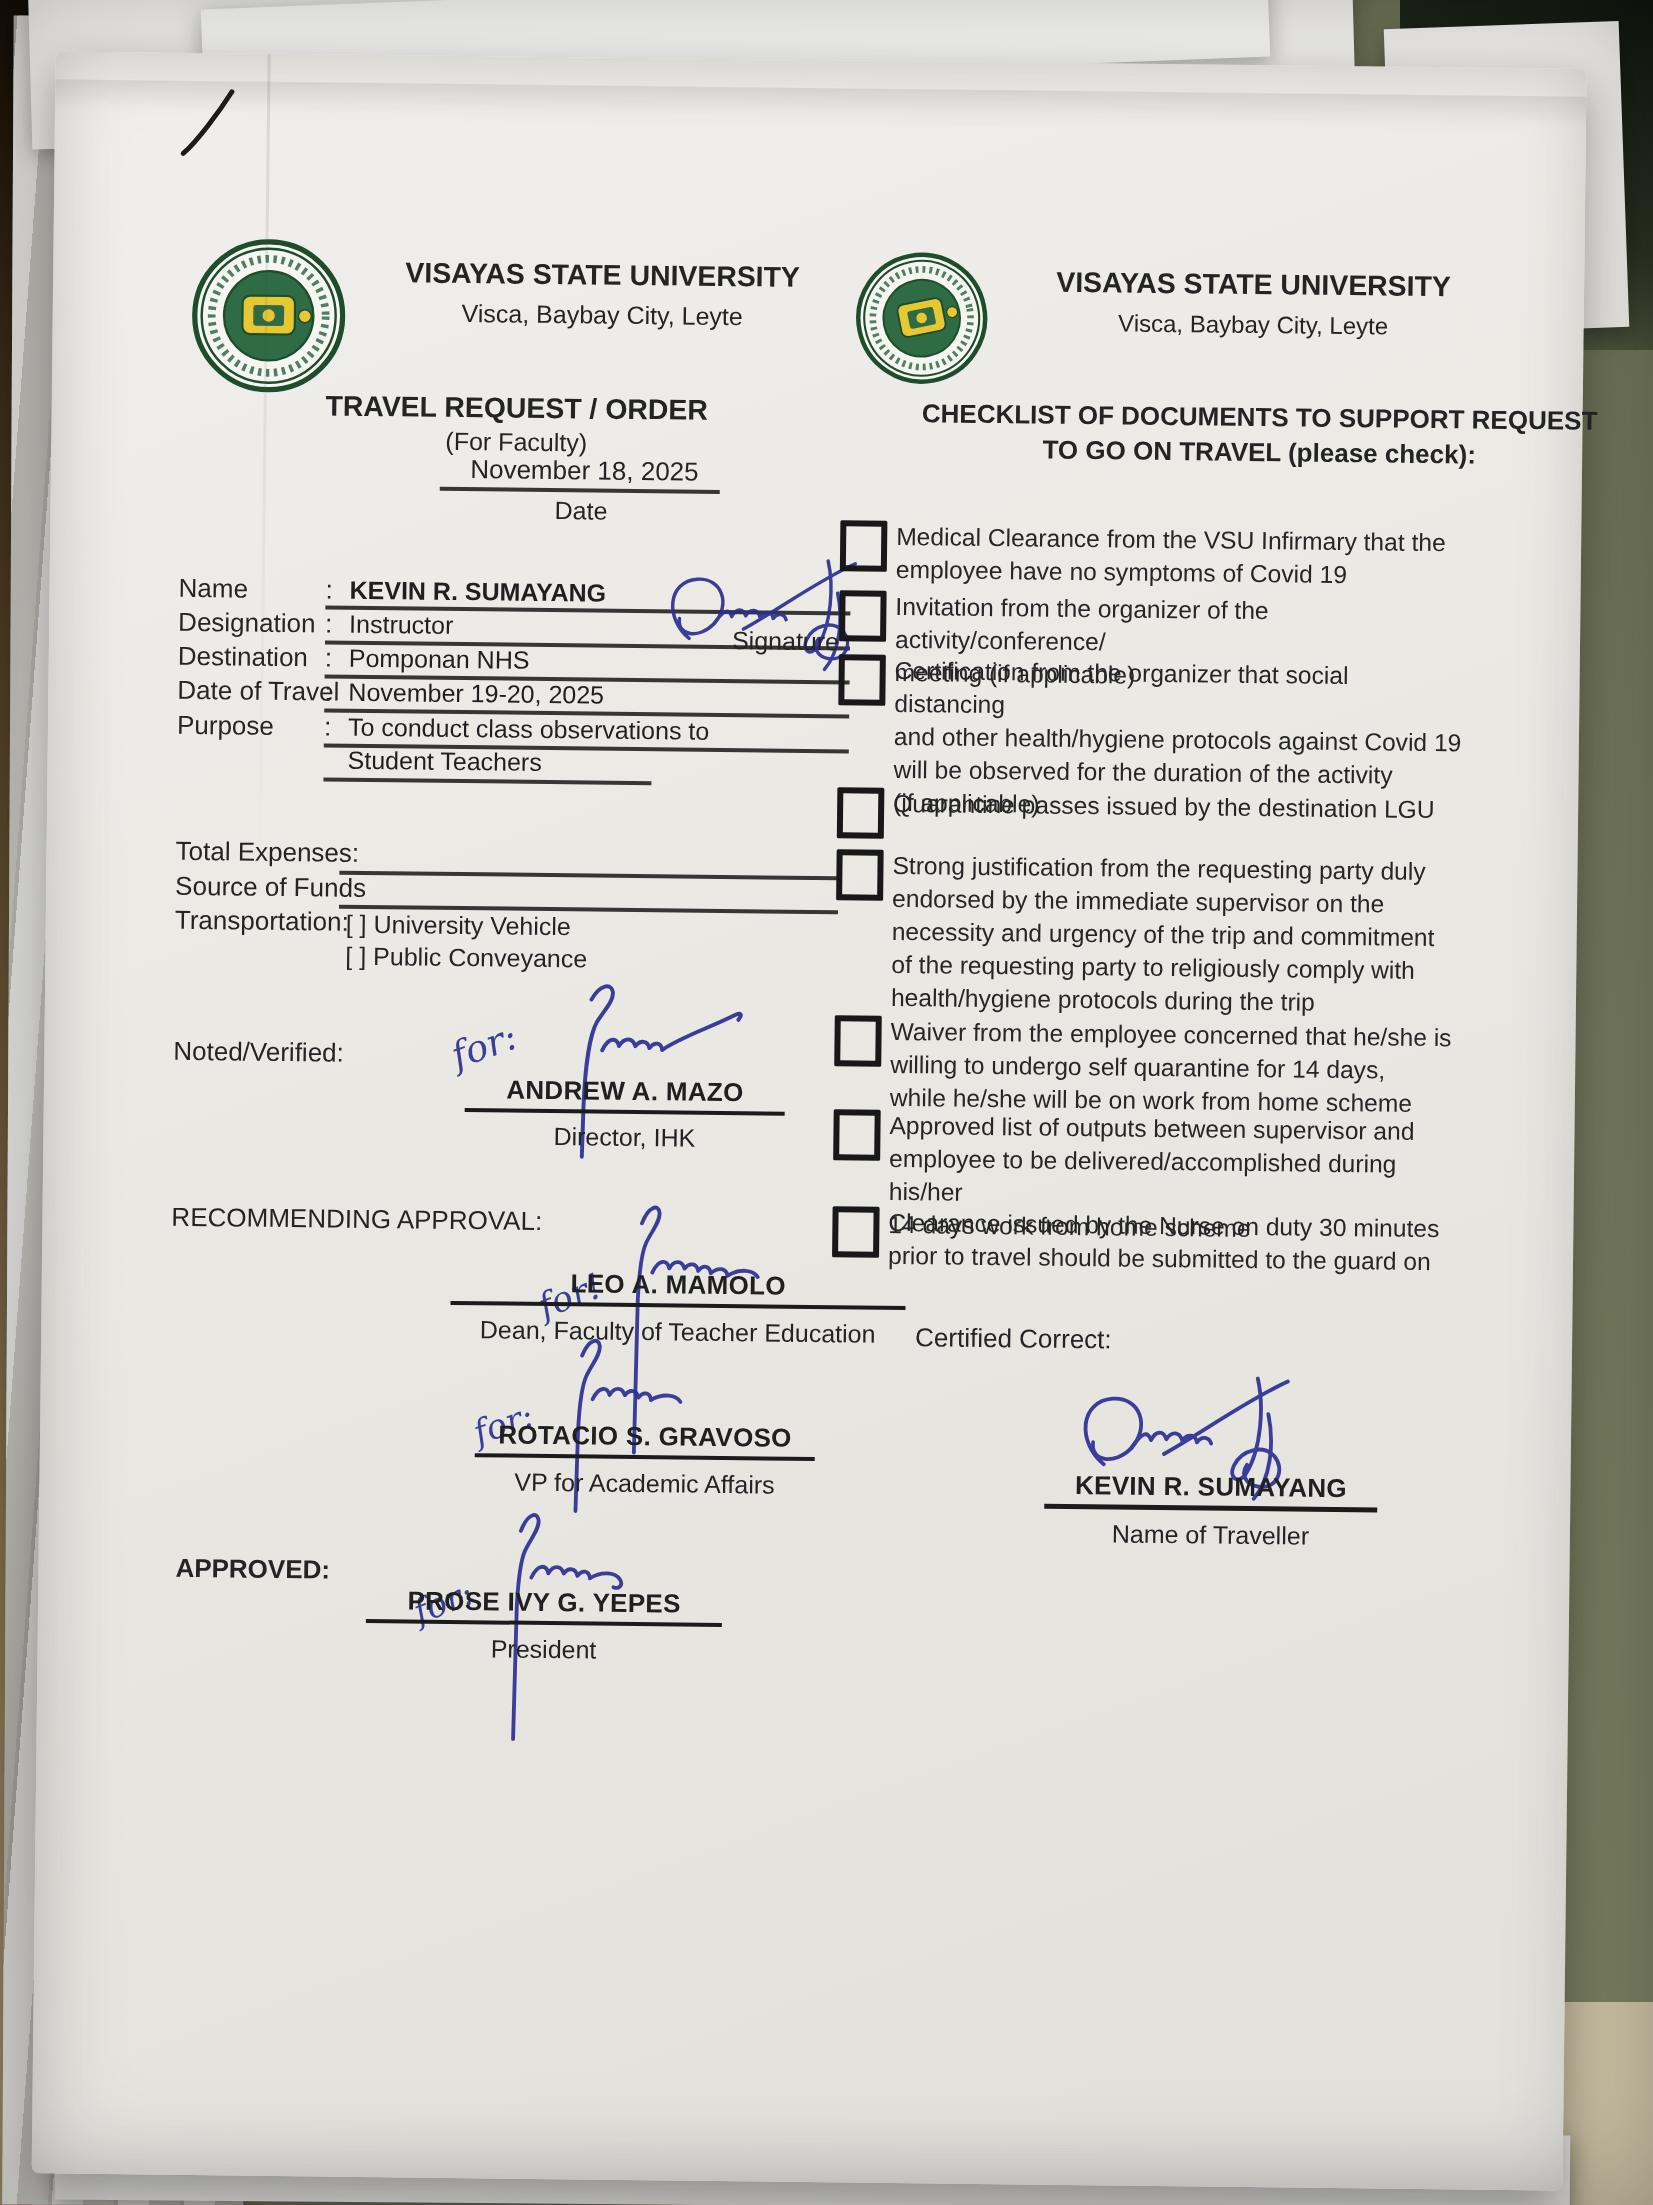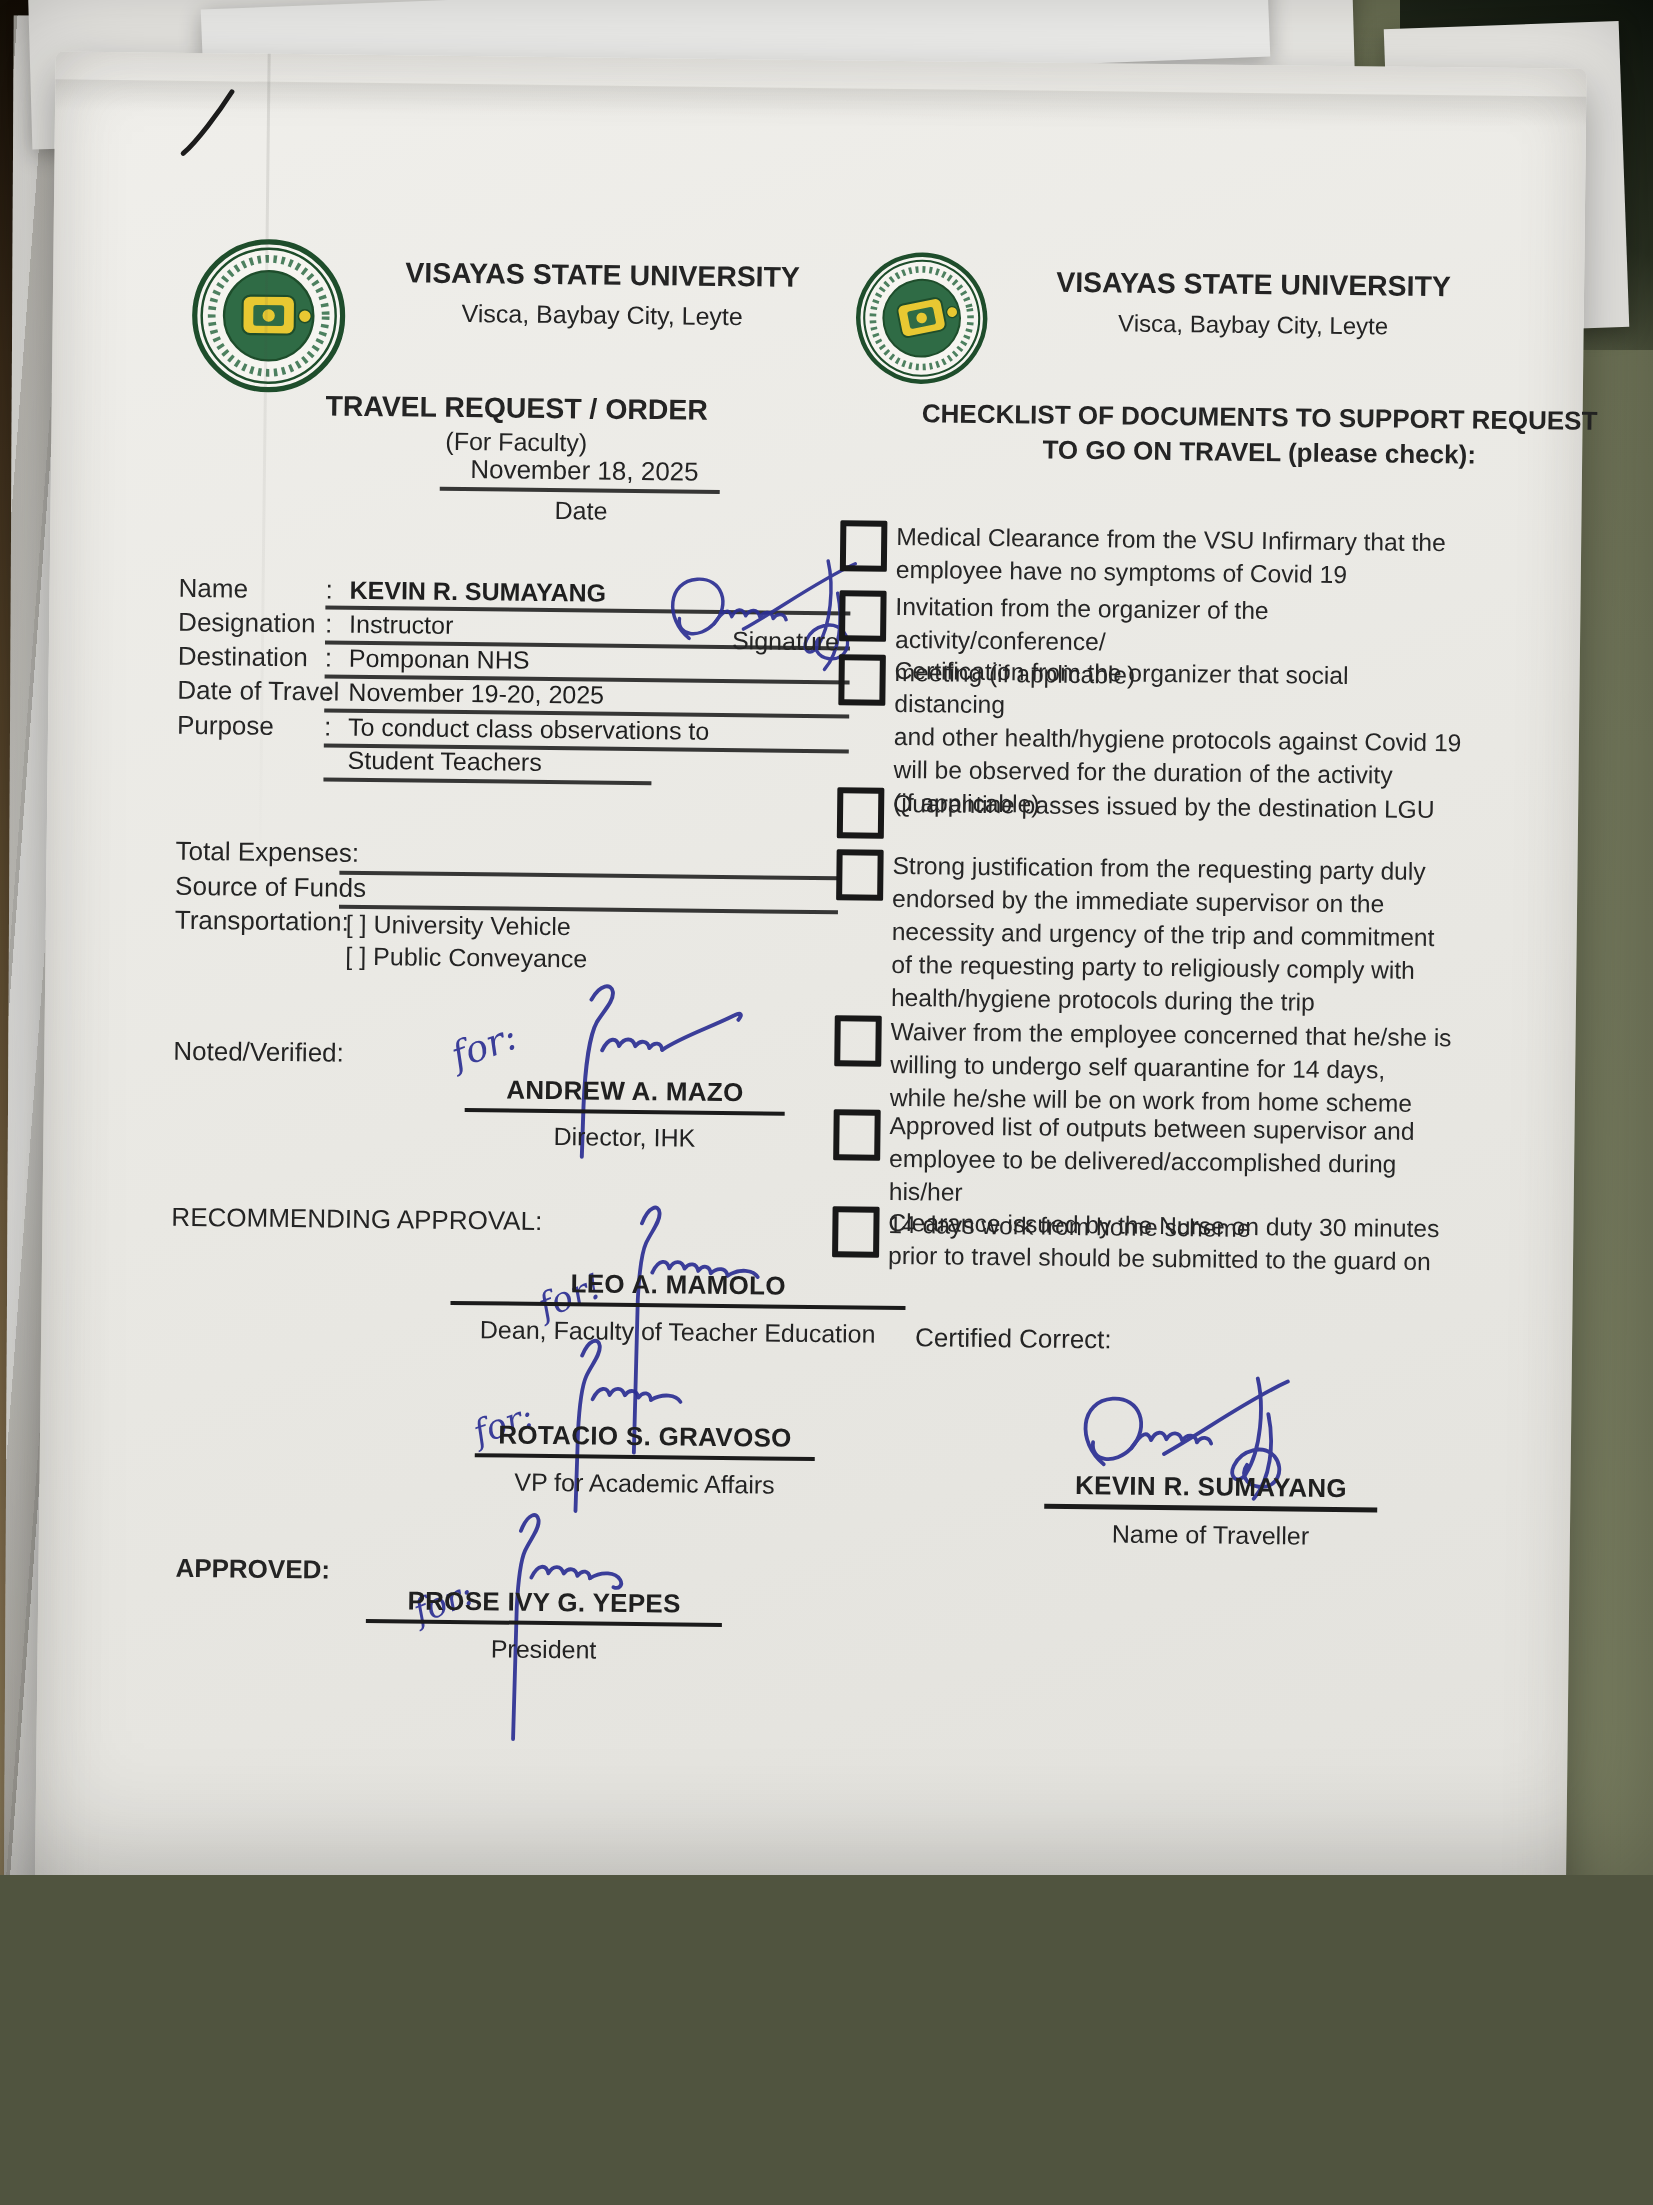--- a/index.html
+++ b/index.html
@@ -1,16 +1,16 @@
 <!DOCTYPE html>
 <html style="font-size:8.8px"><head>
 <meta charset="utf-8">
 <style>
   html,body{margin:0;padding:0;background:#50543f;}
-  #shot{position:relative;width:1654px;height:1875px;overflow:hidden;
+  #shot{position:relative;width:1654px;height:2205px;overflow:hidden;
         background:linear-gradient(180deg,#6e7356 0%,#767b5e 40%,#7c8163 100%);
         font-family:"Liberation Sans",sans-serif;color:#242424;}
   #shot::after{content:"";position:absolute;inset:0;pointer-events:none;
         box-shadow:inset 0 0 120px rgba(0,0,0,.28);}
   .env{position:absolute;}
   #env-dark-tr{left:1400px;top:0;width:254px;height:350px;
         background:linear-gradient(205deg,#10160e 0%,#2c3323 55%,rgba(44,51,35,0) 100%);}
   #env-wood{left:0;top:0;width:53px;height:2205px;
         background:linear-gradient(180deg,#160f07 0%,#3f2f1c 16%,#6d5838 42%,#97805a 70%,#b5a67e 100%);}
   #env-tan-br{left:1471px;top:2002px;width:183px;height:203px;

